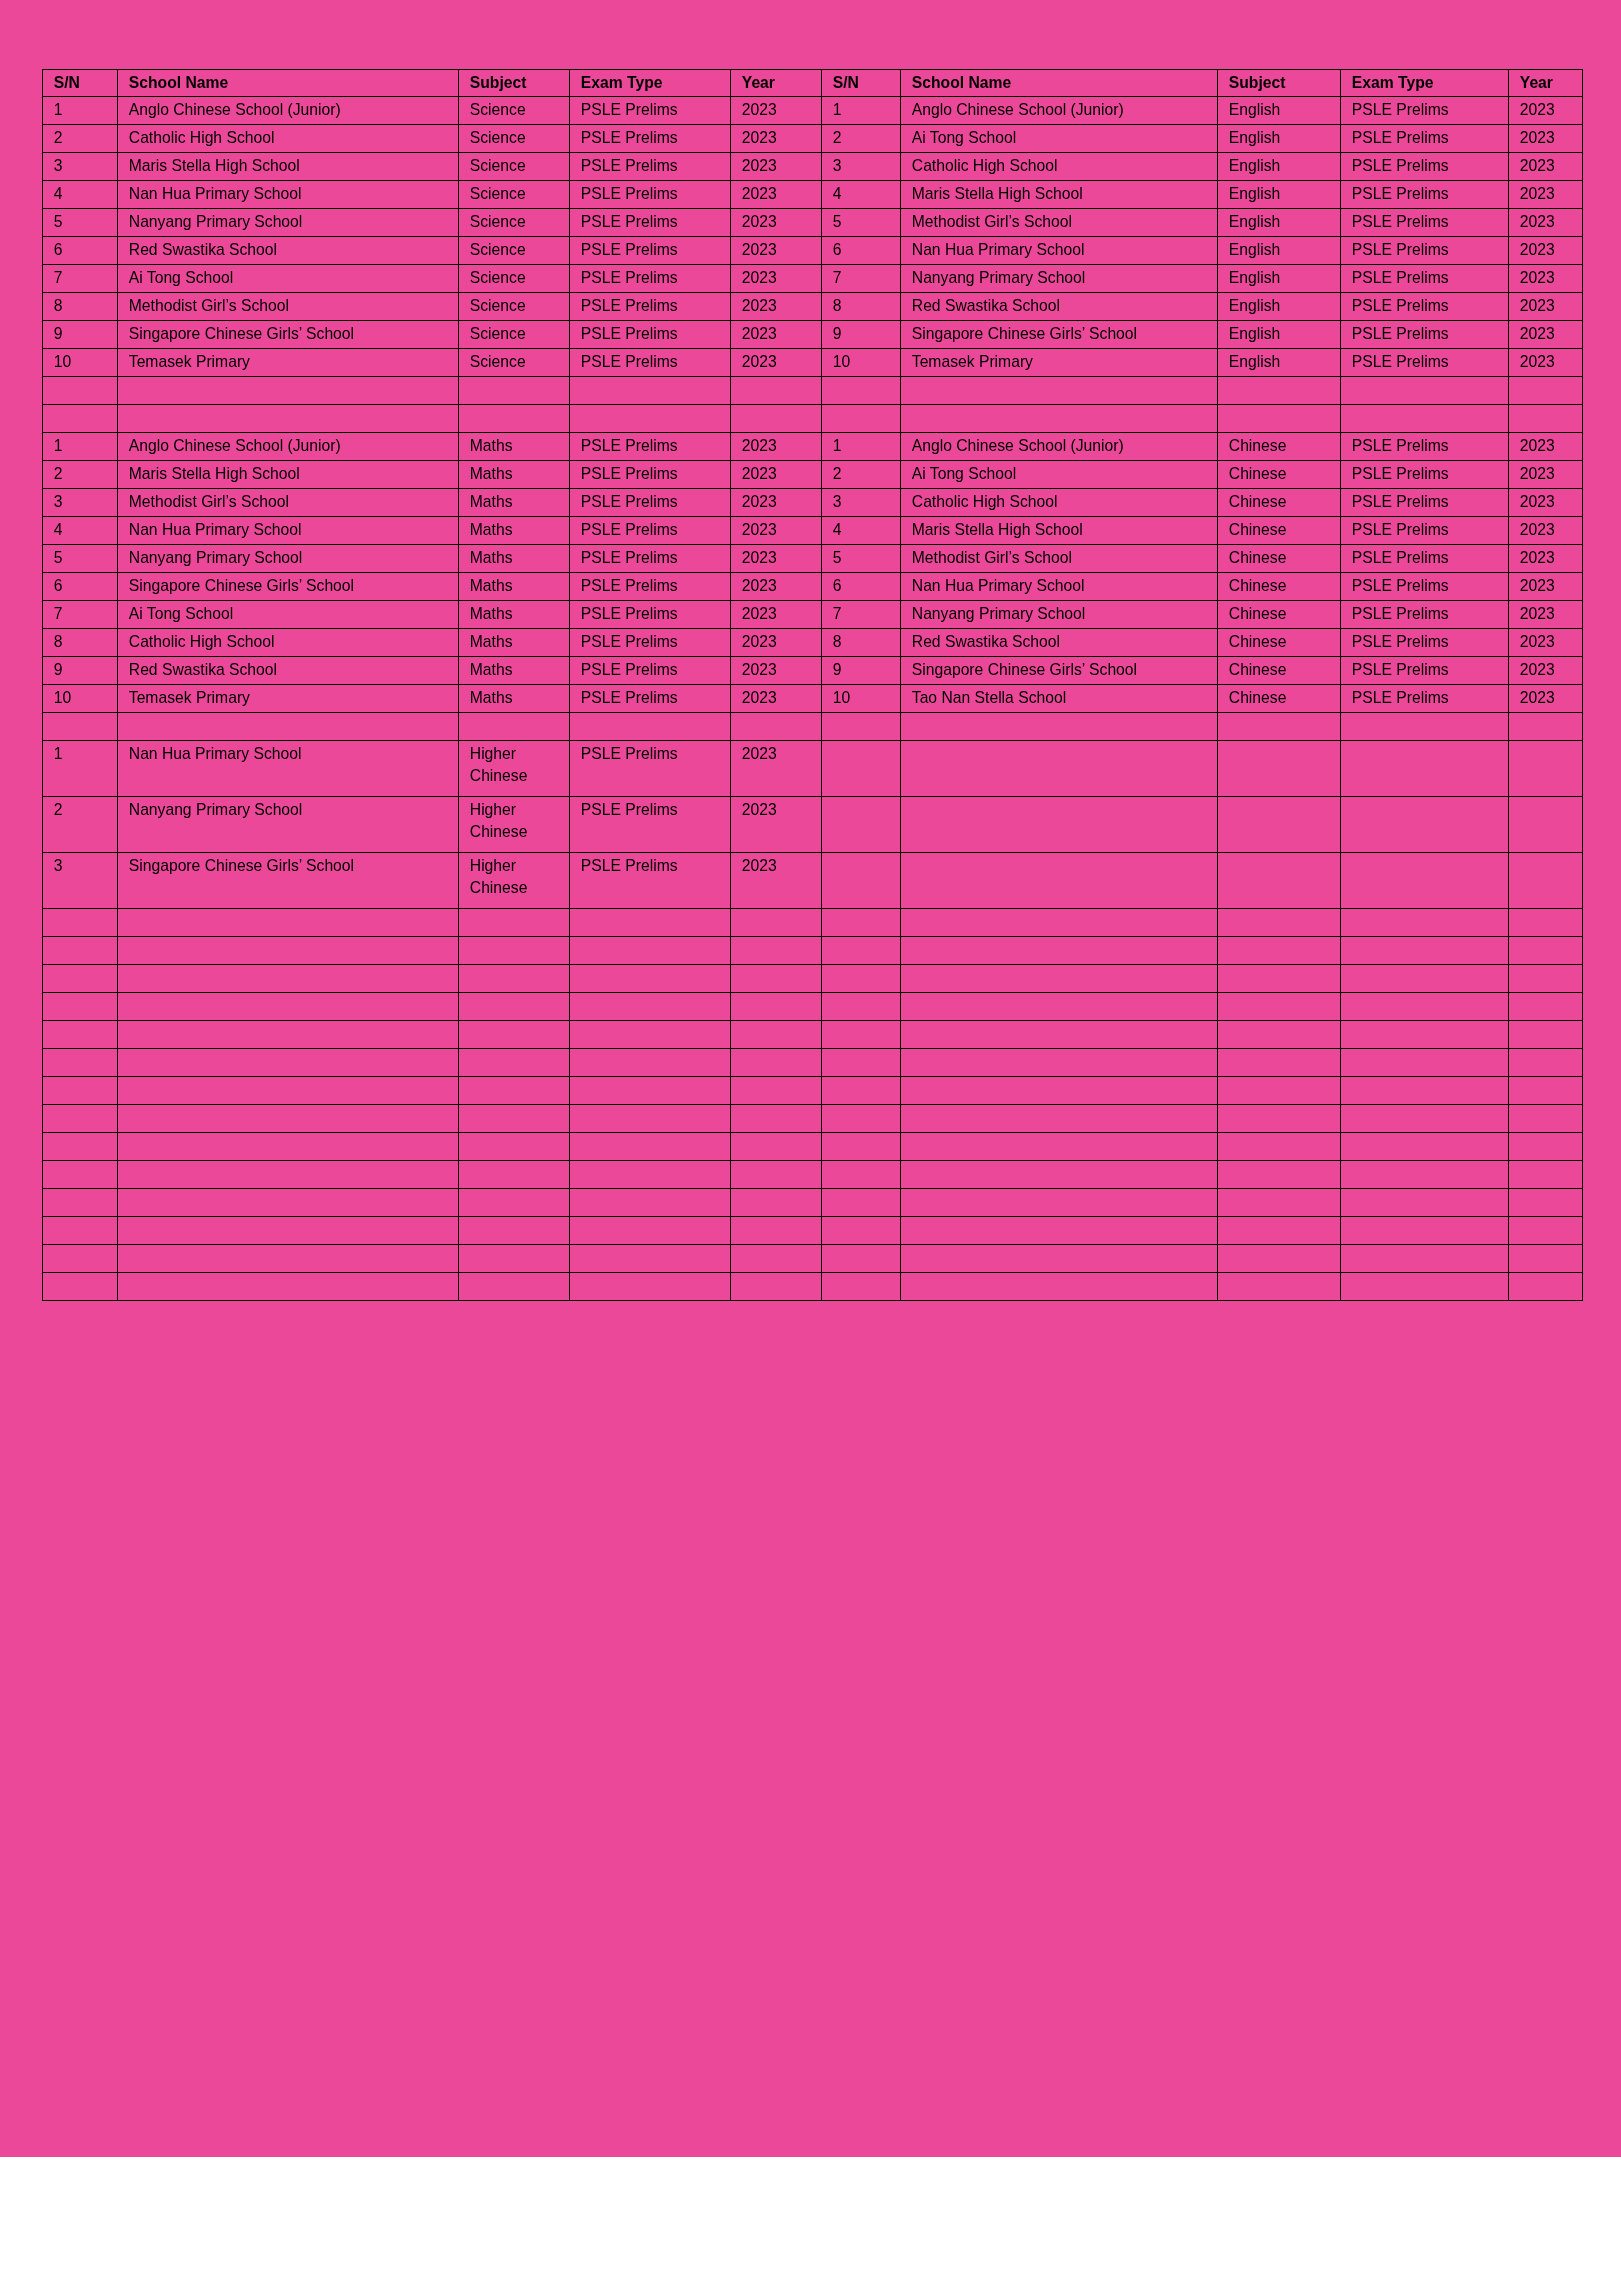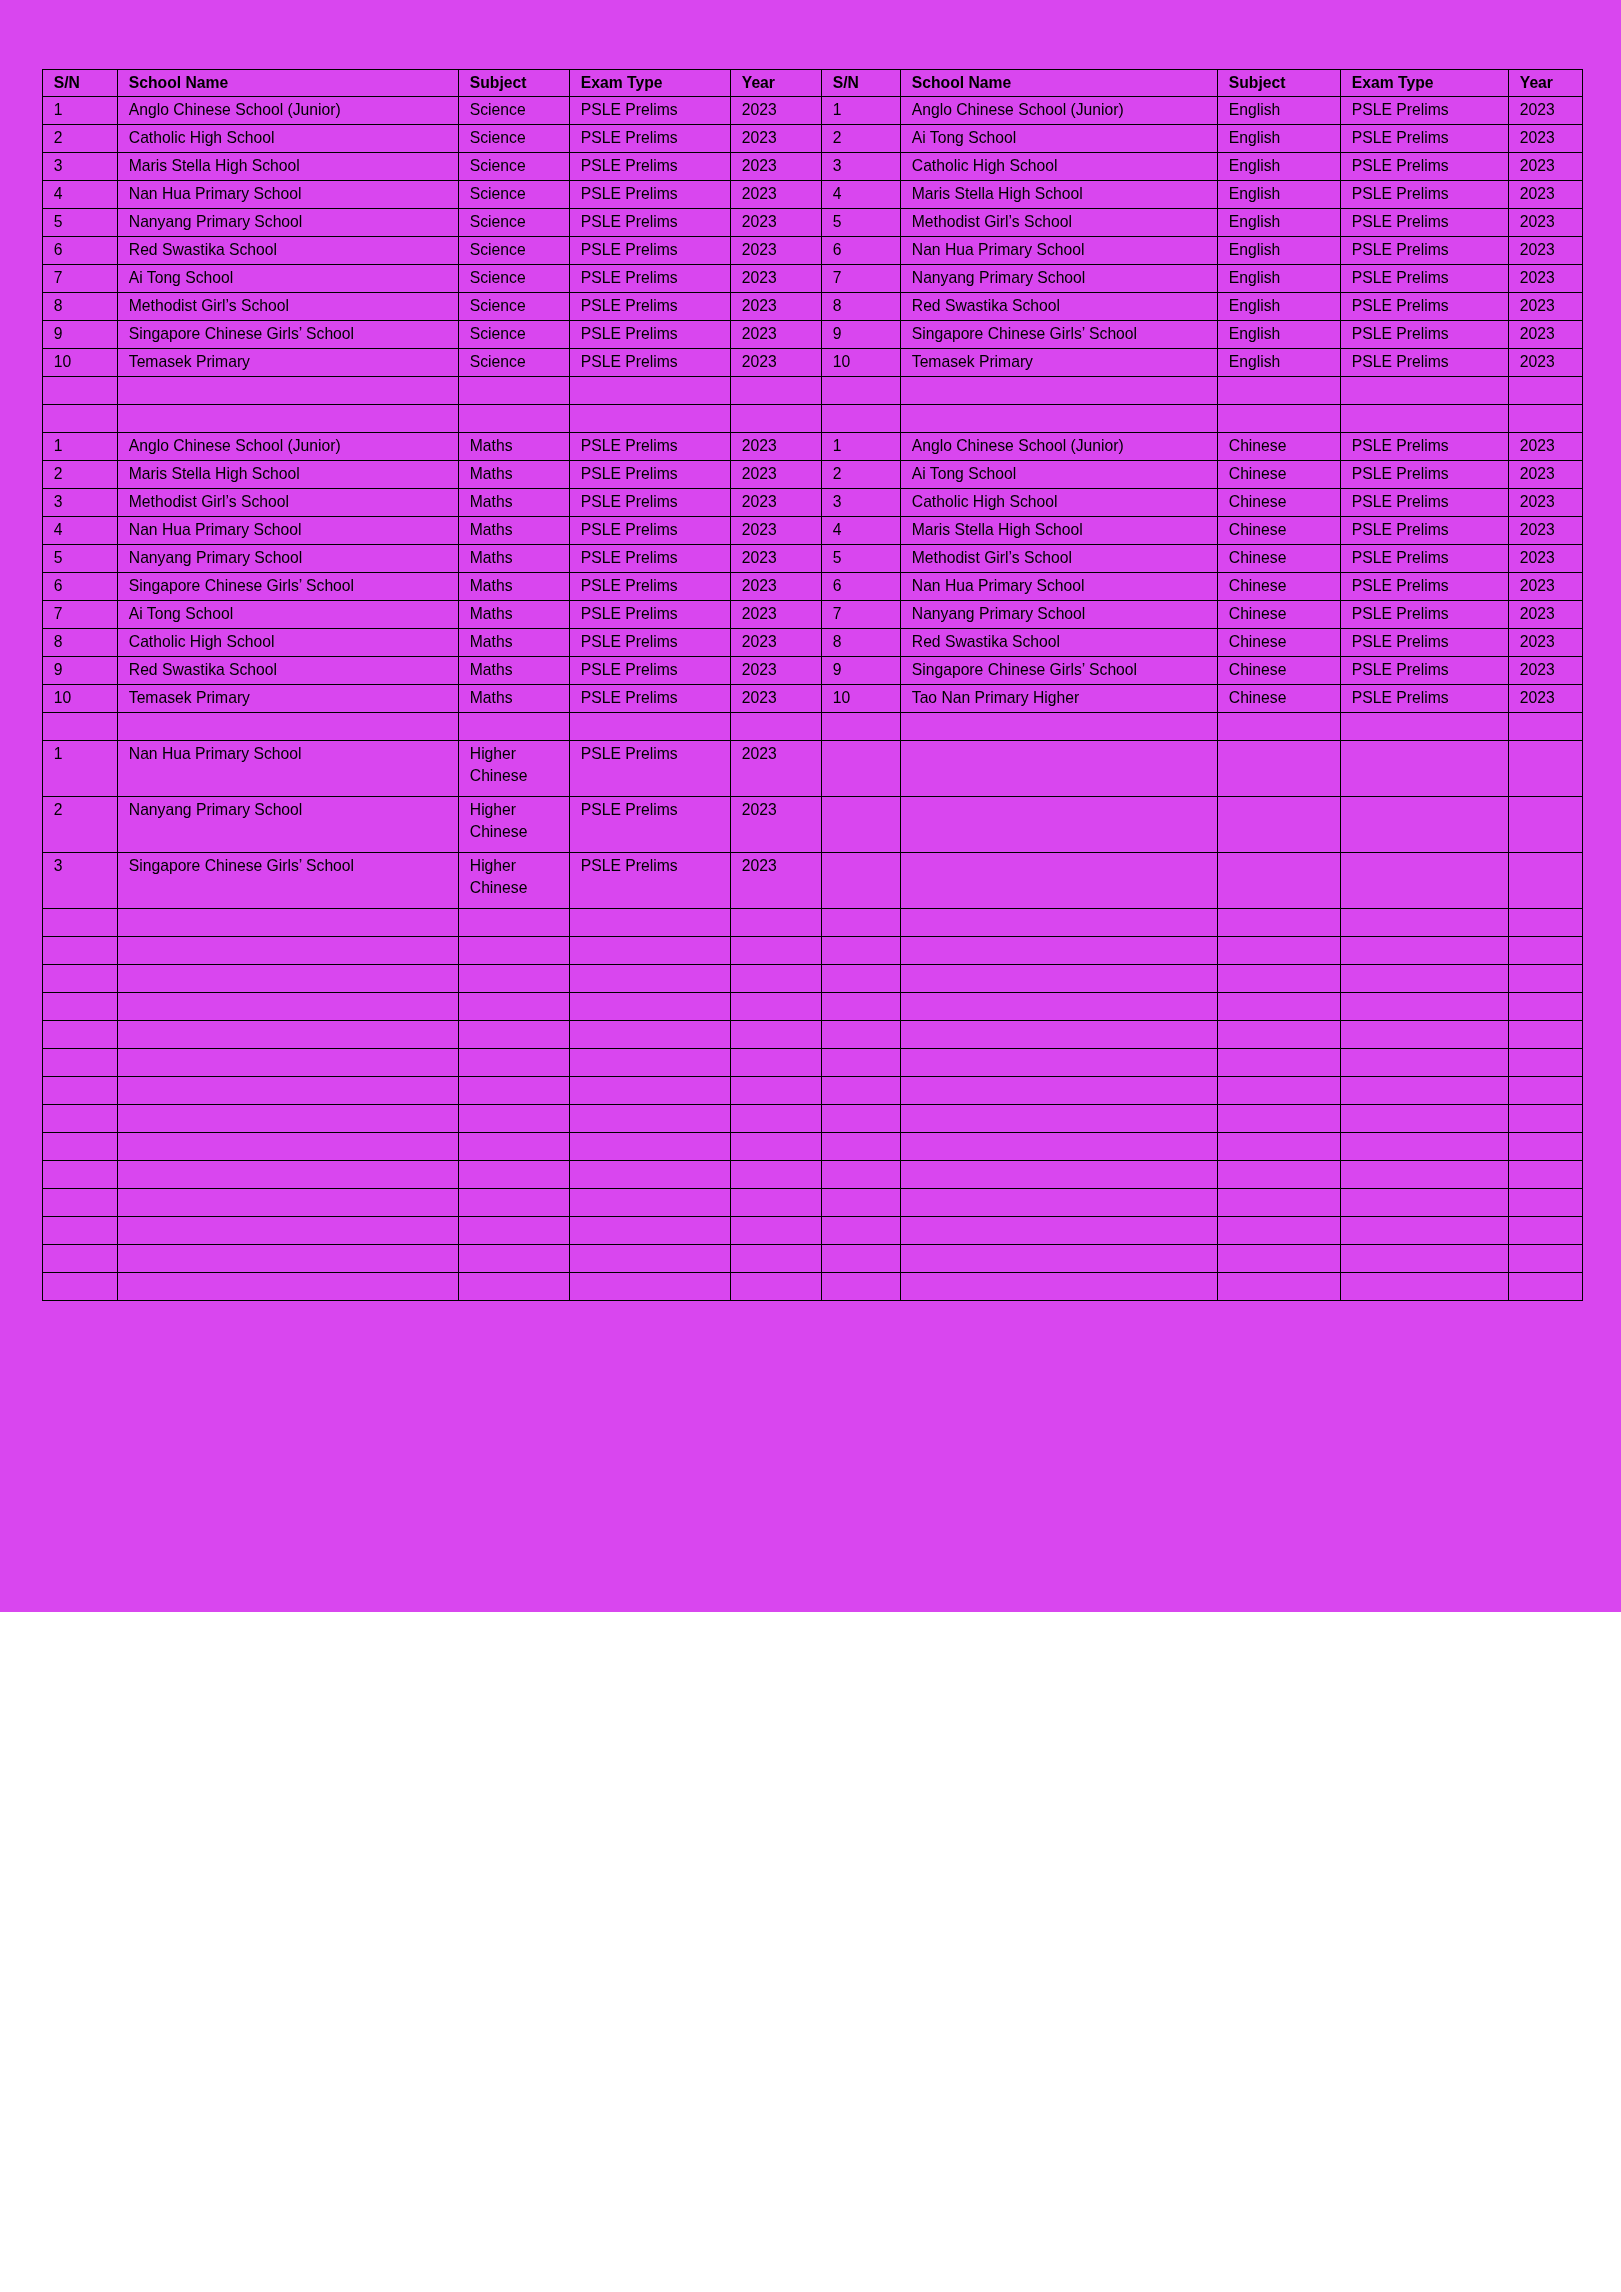--- a/index.html
+++ b/index.html
@@ -1,20 +1,20 @@
 <!DOCTYPE html>
 <html><head>
 <meta charset="utf-8">
 <style>
   html, body { margin: 0; padding: 0; background: #ffffff; }
   .page {
     position: relative;
     width: 1621px;
-    height: 1612px;
-    background: #d946ef;
+    height: 2157px;
+    background: #ec4899;
     font-family: "Liberation Sans", "DejaVu Sans", sans-serif;
     color: #000000;
     overflow: hidden;
   }
   table.exam-table {
     position: absolute;
     left: 42px;
     top: 69px;
     border-collapse: collapse;
     table-layout: fixed;
@@ -331,21 +331,21 @@
           <td>PSLE Prelims</td>
           <td>2023</td>
         </tr>
         <tr class="normal">
           <td>10</td>
           <td>Temasek Primary</td>
           <td>Maths</td>
           <td>PSLE Prelims</td>
           <td>2023</td>
           <td>10</td>
-          <td>Tao Nan Primary Higher</td>
+          <td>Tao Nan Stella School</td>
           <td>Chinese</td>
           <td>PSLE Prelims</td>
           <td>2023</td>
         </tr>
         <tr class="normal">
           <td></td>
           <td></td>
           <td></td>
           <td></td>
           <td></td>

